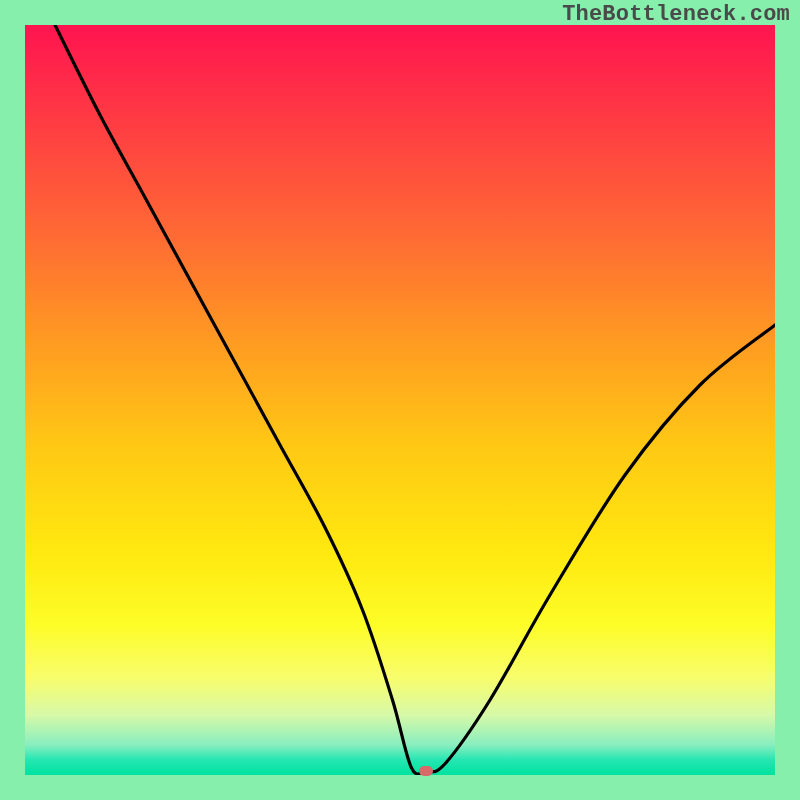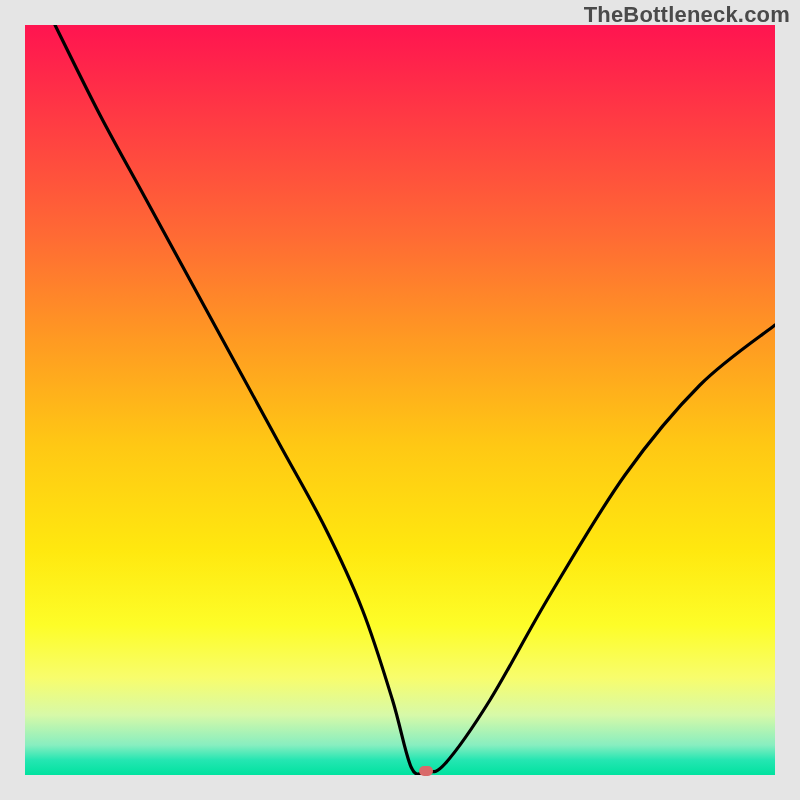--- a/index.html
+++ b/index.html
@@ -8,21 +8,22 @@
     width: 800px;
     height: 800px;
     background: #000;
     font-family: Arial, Helvetica, sans-serif;
     overflow: hidden;
   }
   .frame {
     position: relative;
     width: 800px;
     height: 800px;
-    background: #e5e5e5;
+    background: #86efac;
+    font-family: Liberation Mono, monospace;
   }
   .watermark {
     position: absolute;
     top: 2px;
     right: 10px;
     color: #4a4a4a;
     font-size: 22px;
     font-weight: bold;
     z-index: 5;
     letter-spacing: 0.2px;

